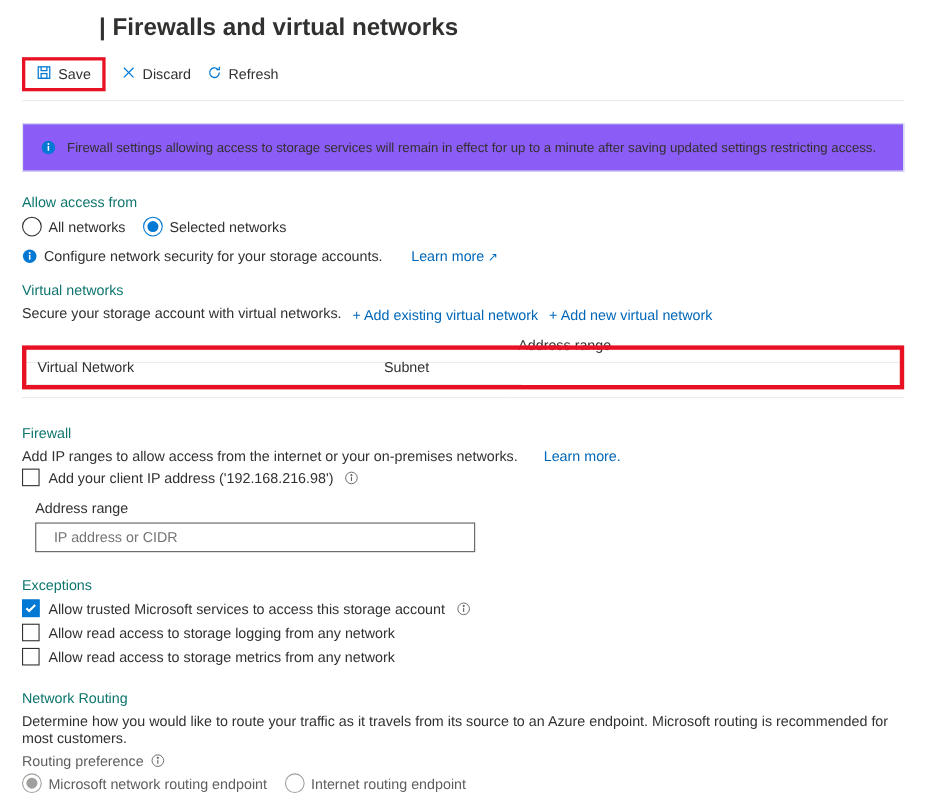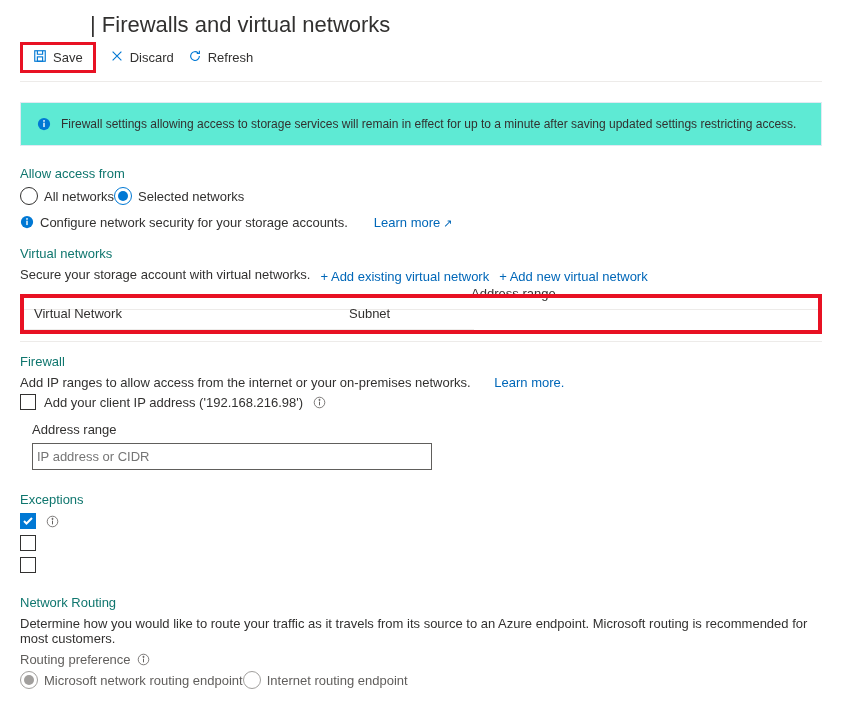--- a/index.html
+++ b/index.html
@@ -6,24 +6,24 @@
   body {
     font-family: "Segoe UI", -apple-system, sans-serif;
     font-size: 13px;
     color: #323130;
     background: #fff;
     padding: 12px 20px 20px 20px;
     width: 842px;
   }
   .page-title {
     font-size: 22px;
-    font-weight: 400;
+    font-weight: 700;
     color: #323130;
     padding-left: 70px;
-    margin-bottom: 4px;
+    margin-bottom: 14px;
   }
   .toolbar {
     display: flex;
     gap: 14px;
     border-bottom: 1px solid #edebe9;
     padding-bottom: 8px;
     margin-bottom: 20px;
   }
   .toolbar-btn {
     display: inline-flex;
@@ -38,83 +38,83 @@
   .toolbar-btn svg { width: 14px; height: 14px; }
   .red-box { border: 3px solid #e81123; padding: 4px 10px; }
   .red-box.vnet {
     border-width: 4px;
     padding: 0;
     margin-bottom: 10px;
     align-items: center;
   }
 
   .info-banner {
-    background: #5eead4;
+    background: #8b5cf6;
     border: 1px solid #e1e9f2;
     padding: 14px 16px;
     margin-bottom: 20px;
     display: flex;
     align-items: center;
     gap: 10px;
     font-size: 12px;
     color: #323130;
   }
   .info-icon {
     width: 14px; height: 14px; flex-shrink: 0;
     display: inline-flex; align-items: center; justify-content: center;
   }
 
   h4.section-label {
     font-size: 13px;
     font-weight: 400;
     color: #0f766e;
     margin-bottom: 6px;
   }
-  .radio-row { display: flex; align-items: center; margin-bottom: 10px; }
+  .radio-row { display: flex; align-items: center; gap: 16px; margin-bottom: 10px; }
   .radio-opt { display: inline-flex; align-items: center; gap: 6px; cursor: pointer; }
   .radio {
     width: 18px; height: 18px; border-radius: 50%;
     border: 1px solid #323130; display:inline-flex; align-items:center; justify-content:center;
   }
   .radio.selected { border-color: #0078d4; }
   .radio.selected::after {
     content:""; width:10px; height:10px; border-radius:50%; background:#0078d4;
   }
   .radio.disabled { border-color: #a19f9d; }
   .radio.disabled.selected::after { background:#a19f9d; }
 
   .config-line {
-    display:flex; gap:6px; font-size:13px; margin-bottom:16px;
+    display:flex; align-items:center; gap:6px; font-size:13px; margin-bottom:16px;
   }
   .link { color:#0067b8; cursor:pointer;padding-left:20px; }
   .link.ext::after { content:" ↗"; font-size:11px; }
 
   .subdesc { font-size:13px; color:#323130; margin-bottom:4px; }
-  .vnet-line { display:flex; align-items:center; gap:10px; margin-bottom:8px;text-align:right; }
+  .vnet-line { display:flex; align-items:center; gap:10px; margin-bottom:18px;text-align:right; }
   .plus-link { color:#0067b8; cursor:pointer; font-size:13px; }
 
   table.vnet-table { width:100%; border-collapse:collapse; font-size:13px; }
   table.vnet-table th, table.vnet-table td {
     text-align:left; padding:8px 10px; border-bottom:1px solid #edebe9;
     font-weight:400;
   }
   table.vnet-table th { color:#323130; font-weight:400; }
   table.vnet-table td.first { display:flex; align-items:center; gap:6px; }
 
   .checkbox-row { display:flex; align-items:center; gap:8px; margin-bottom:6px; font-size:13px; }
   .chk {
     width:16px; height:16px; border:1px solid #323130; display:inline-flex;
     align-items:center; justify-content:center; flex-shrink:0; cursor:pointer;
   }
   .chk.checked { background:#0078d4; border-color:#0078d4; }
   .chk.checked svg { width:12px; height:12px; stroke:#fff; }
 
   .field-label { font-size:13px; margin:12px 0 6px 12px; }
   .text-input {
-    width: 400px; margin-left:12px; padding:5px 4px; font-size:13px;
+    width: 400px; margin-left:12px; padding:5px 16px; font-size:13px;
     border:1px solid #605e5c; color:#605e5c;
   }
   .section-gap { margin-top:22px; }
   .grey-text { color:#605e5c; }
   .small-info-icon { width:13px; height:13px; display:inline-flex; vertical-align:middle; margin-left:2px; }
 </style>
 </head>
 <body>
 
 
@@ -216,21 +216,21 @@
     <th>Address range</th>
   </tr>
   <tr>
         <td>&nbsp;</td>
         <td></td>
       </tr>
 </tbody>
   </table>
 
 
-<h4 class="section-label section-gap" style="margin-top:12px">Firewall</h4>
+<h4 class="section-label section-gap" style="margin-top:24px">Firewall</h4>
 <div class="subdesc">
   <span>Add IP ranges to allow access from the internet or your on-premises networks.</span>
   <a class="link">Learn more.</a>
 </div>
 <div class="checkbox-row">
   <span class="chk"></span>
   <span>Add your client IP address ('192.168.216.98')</span>
   <span class="small-info-icon">
     <svg viewBox="0 0 16 16" fill="none" stroke="#605e5c">
         <circle cx="8" cy="8" r="6.5"></circle>
@@ -243,33 +243,36 @@
 <input class="text-input" placeholder="IP address or CIDR" style="">
 
 
 <h4 class="section-label section-gap">Exceptions</h4>
 <div class="checkbox-row">
   <span class="chk checked">
     <svg viewBox="0 0 12 12" fill="none" stroke-width="2">
         <path d="M2 6l2.5 2.5L10 3"></path>
       </svg>
   </span>
+  <span>Allow trusted Microsoft services to access this storage account</span>
   <span class="small-info-icon">
     <svg viewBox="0 0 16 16" fill="none" stroke="#605e5c">
         <circle cx="8" cy="8" r="6.5"></circle>
         <line x1="8" y1="7" x2="8" y2="11.5" stroke-width="1.2"></line>
         <circle cx="8" cy="4.8" r="0.8" fill="#605e5c"></circle>
       </svg>
   </span>
 </div>
 <div class="checkbox-row">
   <span class="chk"></span>
+  <span>Allow read access to storage logging from any network</span>
 </div>
 <div class="checkbox-row">
   <span class="chk"></span>
+  <span>Allow read access to storage metrics from any network</span>
 </div>
 
 
 <h4 class="section-label section-gap">Network Routing</h4>
 <div class="subdesc">Determine how you would like to route your traffic as it travels from its source to an Azure endpoint. Microsoft routing is recommended for most customers.</div>
 <div class="subdesc grey-text" style="margin-top:6px; display:flex; align-items:center; gap:4px;">
   <span>Routing preference</span>
   <span class="small-info-icon">
     <svg viewBox="0 0 16 16" fill="none" stroke="#605e5c">
         <circle cx="8" cy="8" r="6.5"></circle>

